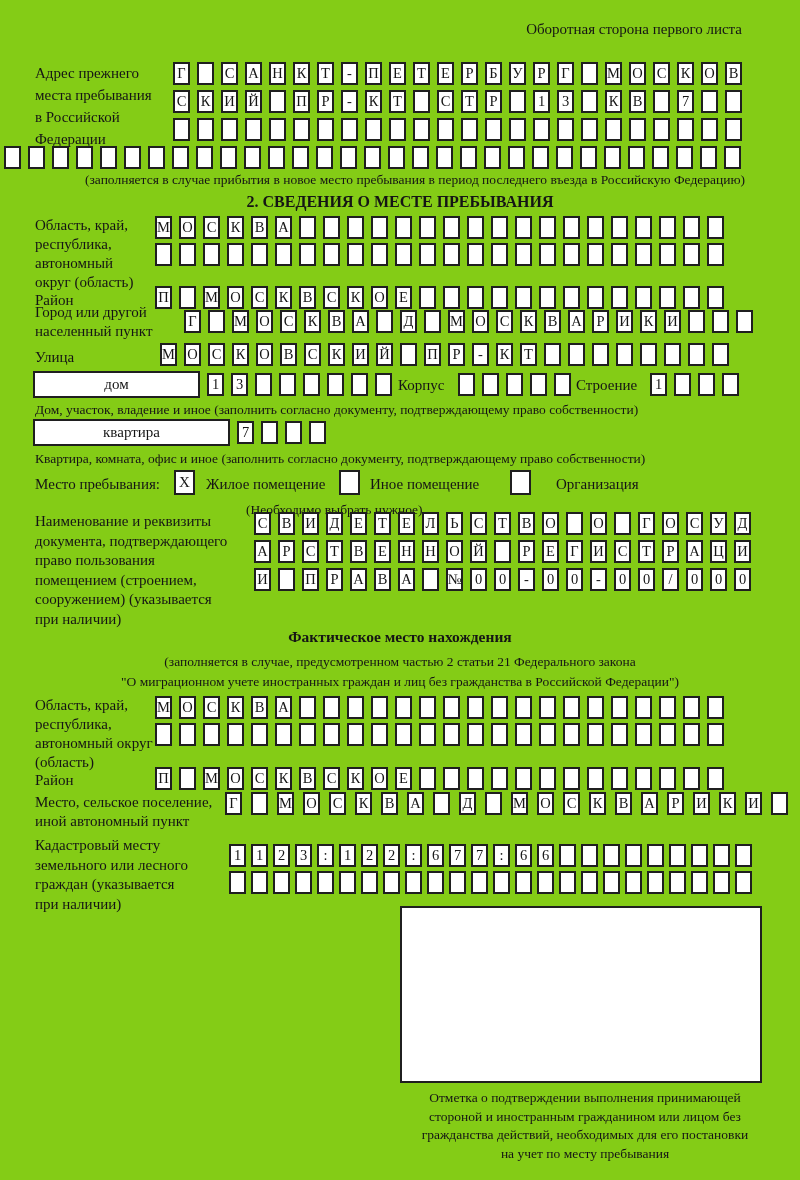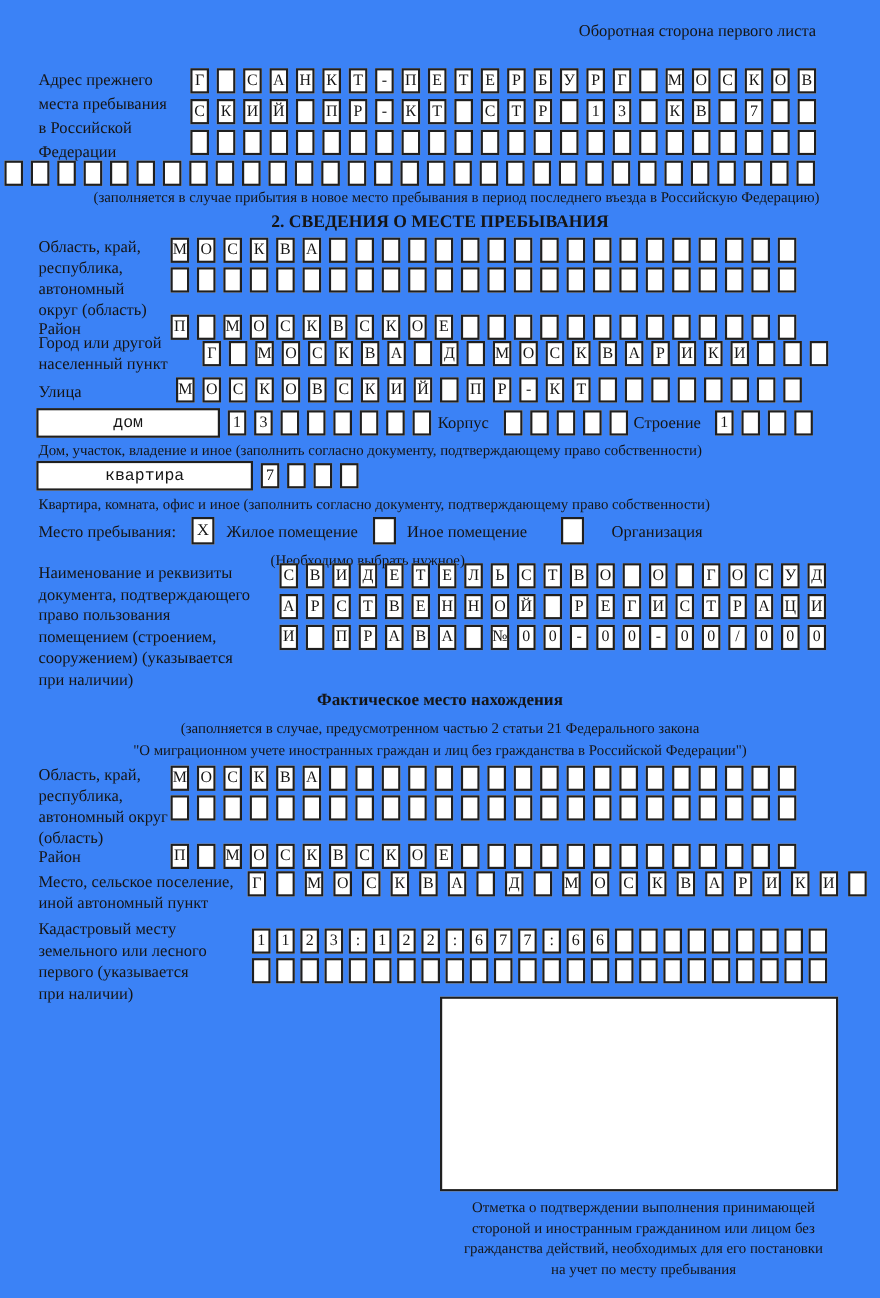--- a/index.html
+++ b/index.html
@@ -1,33 +1,33 @@
 <!DOCTYPE html>
 <html><head>
 <meta charset="utf-8">
 <style>
   html,body{margin:0;padding:0;background:#fff;}
-  .page{position:relative;width:800px;height:1180px;background:#3b82f6;overflow:hidden;
+  .page{position:relative;width:800px;height:1180px;background:#84cc16;overflow:hidden;
         font-family:"Liberation Serif",serif;color:#151515;}
   .abs{position:absolute;}
   .lbl{font-size:15px;line-height:19px;}
   .lbl.lh22 .line{line-height:22px;}
   .lbl.lh195 .line{line-height:19.5px;}
   .caption{font-size:13.5px;line-height:18px;}
   .center{left:0;width:800px;text-align:center;}
   .title{font-weight:bold;font-size:16px;}
   .subtitle{font-weight:bold;font-size:15.5px;}
   .cellrow{display:flex;gap:7px;}
   .cellrow.tight{gap:5px;}
   .cellrow.wide{gap:9px;}
   .cell{flex:none;width:17px;height:23px;box-sizing:border-box;border:2px solid #1f1f1f;
         background:#fff;display:flex;align-items:center;justify-content:center;
         font-size:14.5px;font-family:"Liberation Serif",serif;}
   .wordbox{box-sizing:border-box;border:2px solid #1f1f1f;height:27px;display:flex;
-        align-items:center;justify-content:center;font-size:15px;background:#fff;font-family:Liberation Mono, monospace;}
+        align-items:center;justify-content:center;font-size:15px;background:#fff;}
   .checkbox{box-sizing:border-box;width:21px;height:25px;border:2px solid #1f1f1f;
         display:flex;align-items:center;justify-content:center;font-size:15px;background:#fff;}
   .stampbox{box-sizing:border-box;border:2px solid #1f1f1f;background:#fff;}
 </style>
 </head>
 <body>
 
 <div class="page">
 
   <div class="abs lbl" style="top:20px;right:58px;">Оборотная сторона первого листа</div>
@@ -539,21 +539,21 @@
       <span class="cell">Р</span>
       <span class="cell">И</span>
       <span class="cell">К</span>
       <span class="cell">И</span>
       <span class="cell"></span>
     </div>
 
   <div class="abs lbl lh195" style="left:35px;top:836px;width:180px;">
       <div class="line">Кадастровый месту</div>
       <div class="line">земельного или лесного</div>
-      <div class="line">первого (указывается</div>
+      <div class="line">граждан (указывается</div>
       <div class="line">при наличии)</div>
     </div>
   <div class="abs cellrow tight" style="left:229px;top:844px;">
       <span class="cell">1</span>
       <span class="cell">1</span>
       <span class="cell">2</span>
       <span class="cell">3</span>
       <span class="cell">:</span>
       <span class="cell">1</span>
       <span class="cell">2</span>

